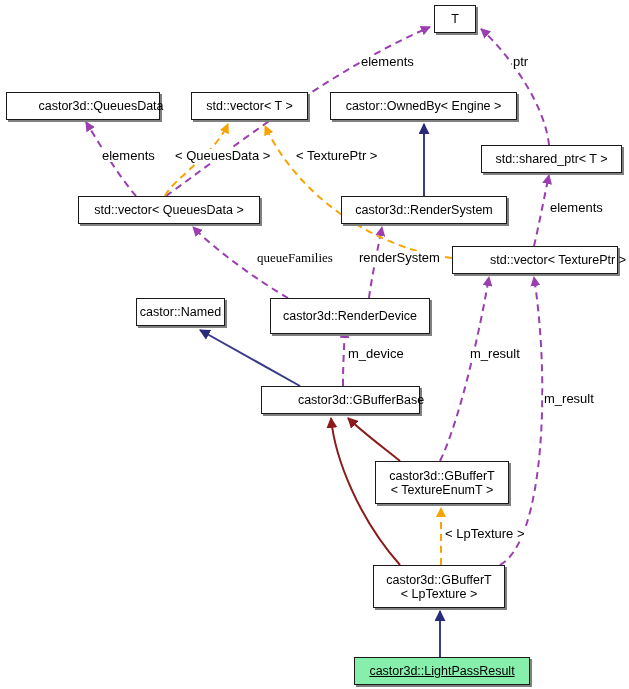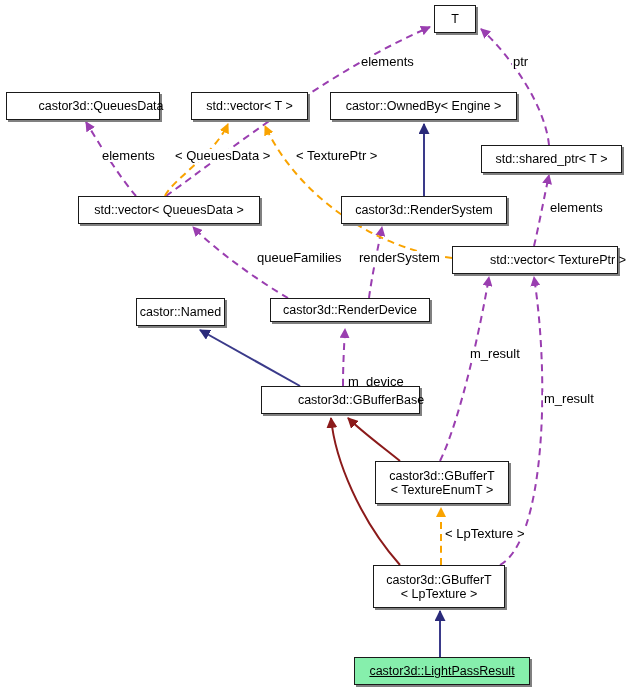--- a/index.html
+++ b/index.html
@@ -171,21 +171,21 @@
       </div>
       <div class="node" style="left: 341px; top: 196px; width: 166px; height: 28px;">
         <span class="ln">castor3d::RenderSystem</span>
       </div>
       <div class="node" style="left: 452px; top: 246px; width: 166px; height: 28px; padding-left: 46px;">
         <span class="ln">std::vector&lt; TexturePtr &gt;</span>
       </div>
       <div class="node" style="left: 136px; top: 298px; width: 89px; height: 28px;">
         <span class="ln">castor::Named</span>
       </div>
-      <div class="node" style="left: 270px; top: 298px; width: 160px; height: 24px; text-align: right;">
+      <div class="node" style="left: 270px; top: 298px; width: 160px; height: 36px; text-align: right;">
         <span class="ln">castor3d::RenderDevice</span>
       </div>
       <div class="node" style="left: 261px; top: 386px; width: 159px; height: 28px; padding-left: 41px;">
         <span class="ln">castor3d::GBufferBase</span>
       </div>
       <div class="node" style="left: 375px; top: 461px; width: 134px; height: 43px;">
         <span class="ln">castor3d::GBufferT</span>
         <span class="ln">&lt; TextureEnumT &gt;</span>
       </div>
       <div class="node" style="left: 373px; top: 565px; width: 132px; height: 43px;">
@@ -196,21 +196,21 @@
         <span class="ln">castor3d::LightPassResult</span>
       </div>
     </div>
   <div id="label-host">
       <div class="edge-label" style="left: 360px; top: 55px;">elements</div>
       <div class="edge-label" style="left: 512px; top: 55px;">ptr</div>
       <div class="edge-label" style="left: 101px; top: 149px;">elements</div>
       <div class="edge-label" style="left: 174px; top: 149px;">&lt; QueuesData &gt;</div>
       <div class="edge-label" style="left: 295px; top: 149px;">&lt; TexturePtr &gt;</div>
       <div class="edge-label" style="left: 549px; top: 201px;">elements</div>
-      <div class="edge-label" style="left: 256px; top: 251px;">queueFamilies</div>
+      <div class="edge-label" style="left: 256px; top: 251px; font-family: Liberation Serif, serif;">queueFamilies</div>
       <div class="edge-label" style="left: 358px; top: 251px;">renderSystem</div>
-      <div class="edge-label" style="left: 347px; top: 347px; margin-top: 28px;">m_device</div>
+      <div class="edge-label" style="left: 347px; top: 347px;">m_device</div>
       <div class="edge-label" style="left: 469px; top: 347px;">m_result</div>
       <div class="edge-label" style="left: 543px; top: 392px;">m_result</div>
       <div class="edge-label" style="left: 444px; top: 527px;">&lt; LpTexture &gt;</div>
     </div>
 
 </div>
 
 </body></html>

